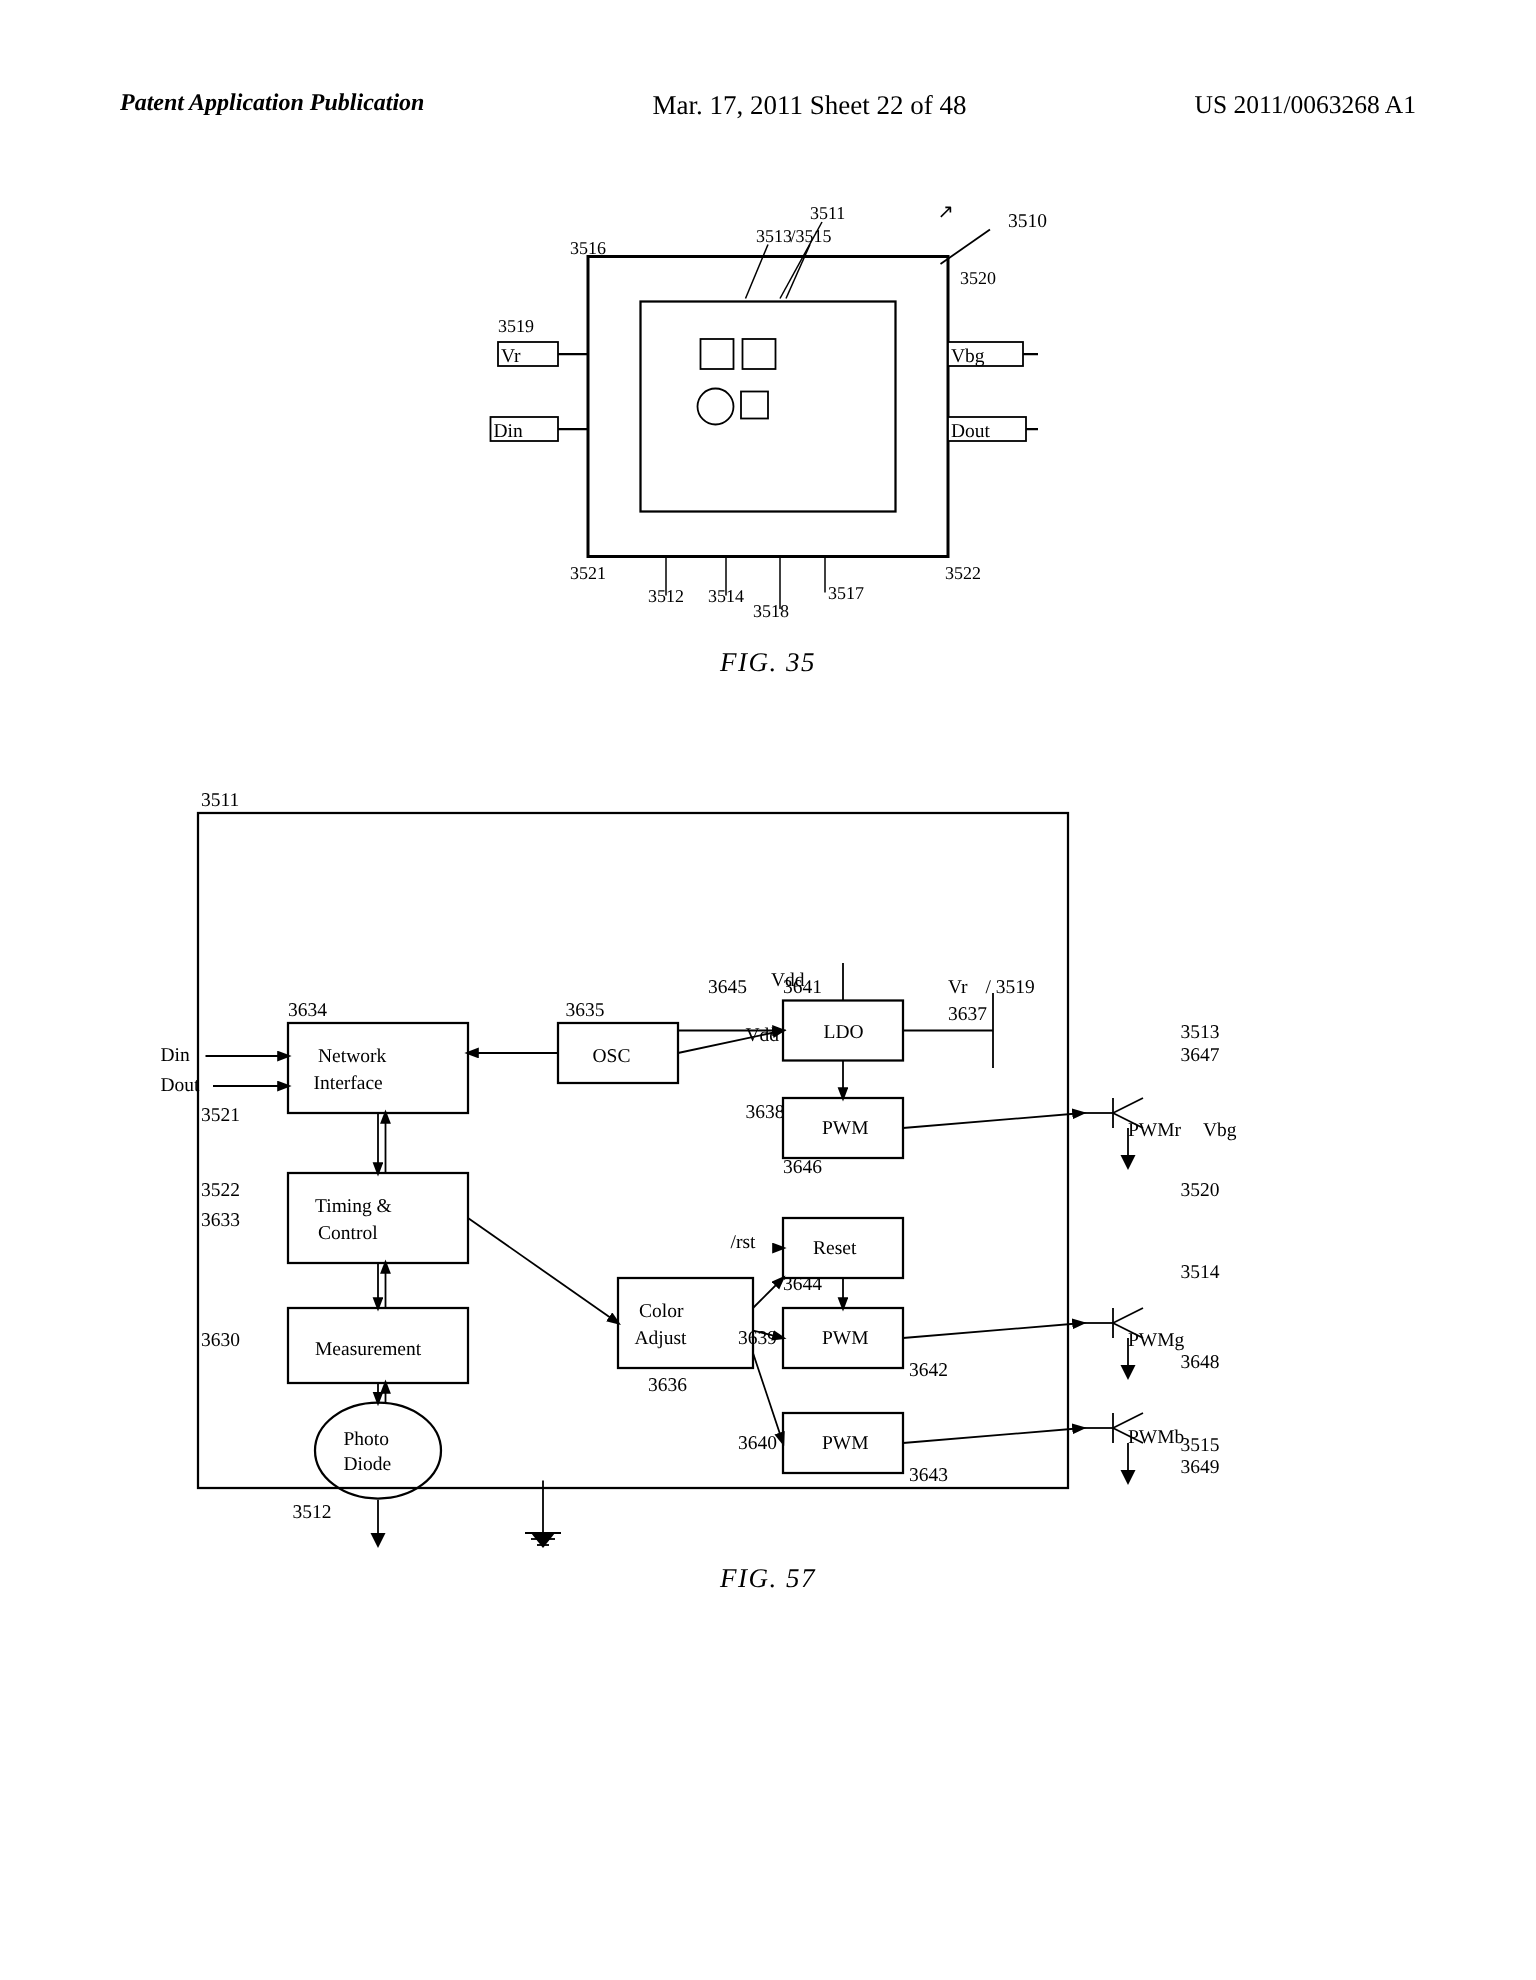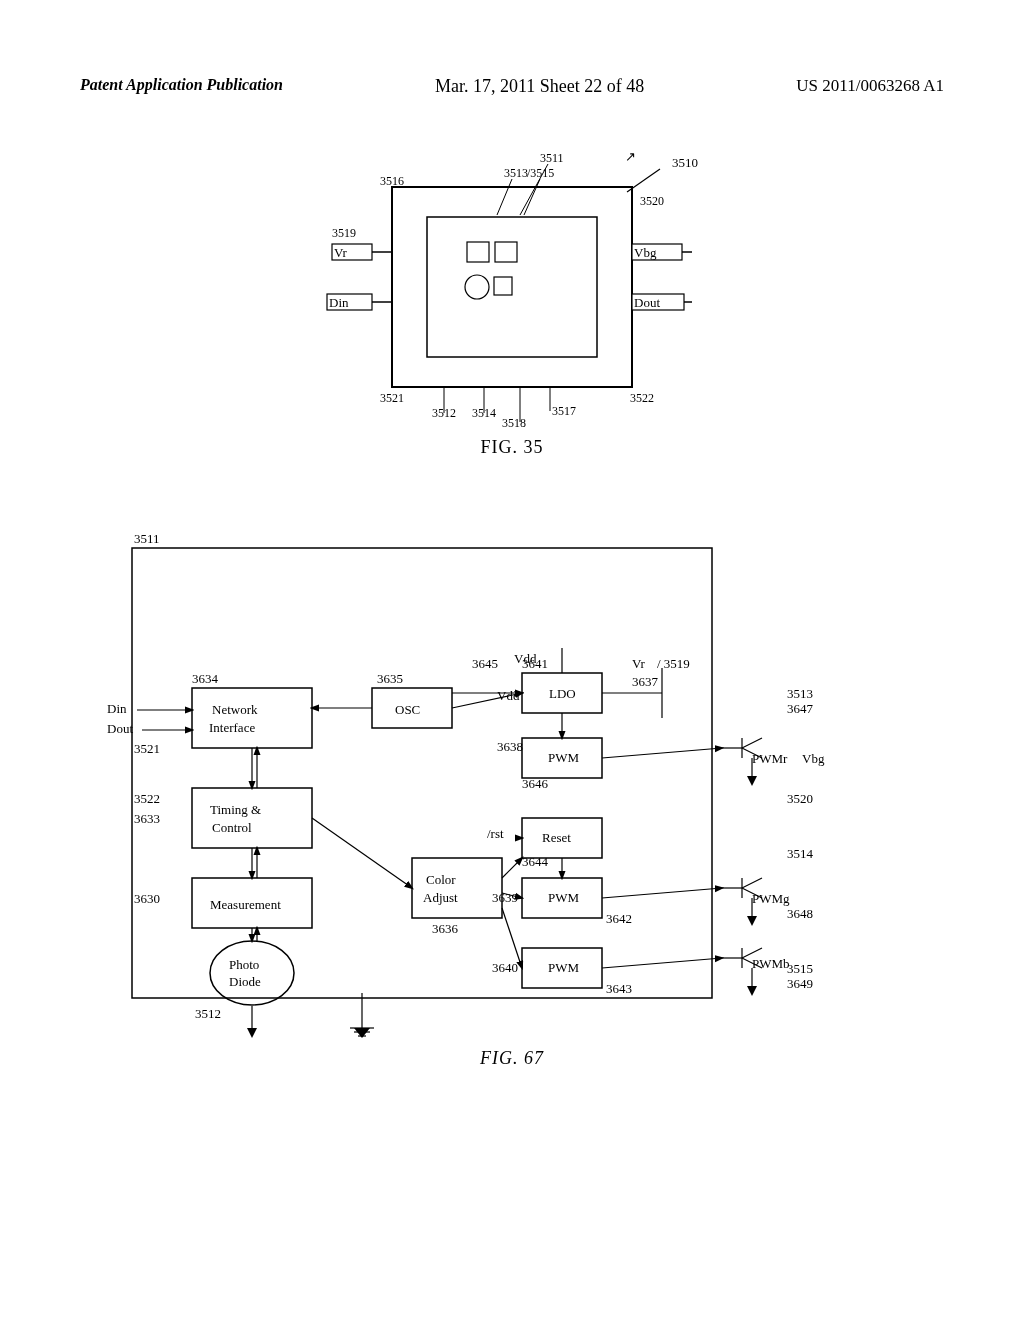--- a/index.html
+++ b/index.html
@@ -17,21 +17,20 @@
       background: #fff;
       padding: 60px 80px;
       position: relative;
     }
     .header {
       display: flex;
       justify-content: space-between;
       align-items: flex-start;
       margin-bottom: 40px;
       font-size: 15px;
-      margin-top: 16px;
     }
     .header-left {
       font-weight: bold;
       font-style: italic;
       font-size: 16px;
     }
     .header-center {
       text-align: center;
       font-size: 18px;
     }
@@ -45,22 +44,23 @@
       align-items: center;
       margin-bottom: 60px;
       position: relative;
     }
     .fig35-diagram {
       position: relative;
       width: 480px;
       height: 300px;
     }
     .fig35-caption {
+      font-style: italic;
       font-size: 18px;
-      margin-top: 0;
+      margin-top: 10px;
       letter-spacing: 1px;
     }
     
     svg text {
       font-family: 'Times New Roman', Times, serif;
     }
     
     .fig36-container {
       display: flex;
       flex-direction: column;
@@ -344,15 +344,15 @@
         <line x1="256" y1="518" x2="264" y2="518" stroke="#000" stroke-width="1.2"></line>
 
         <defs>
           <marker id="arrow" markerWidth="8" markerHeight="8" refX="6" refY="3" orient="auto">
             <path d="M0,0 L0,6 L8,3 z" fill="#000"></path>
           </marker>
         </defs>
 
       </svg>
     </div>
-    <div class="fig36-caption">FIG.  67</div>
+    <div class="fig36-caption">FIG.  57</div>
   </div>
 </div>
 
 </body></html>

